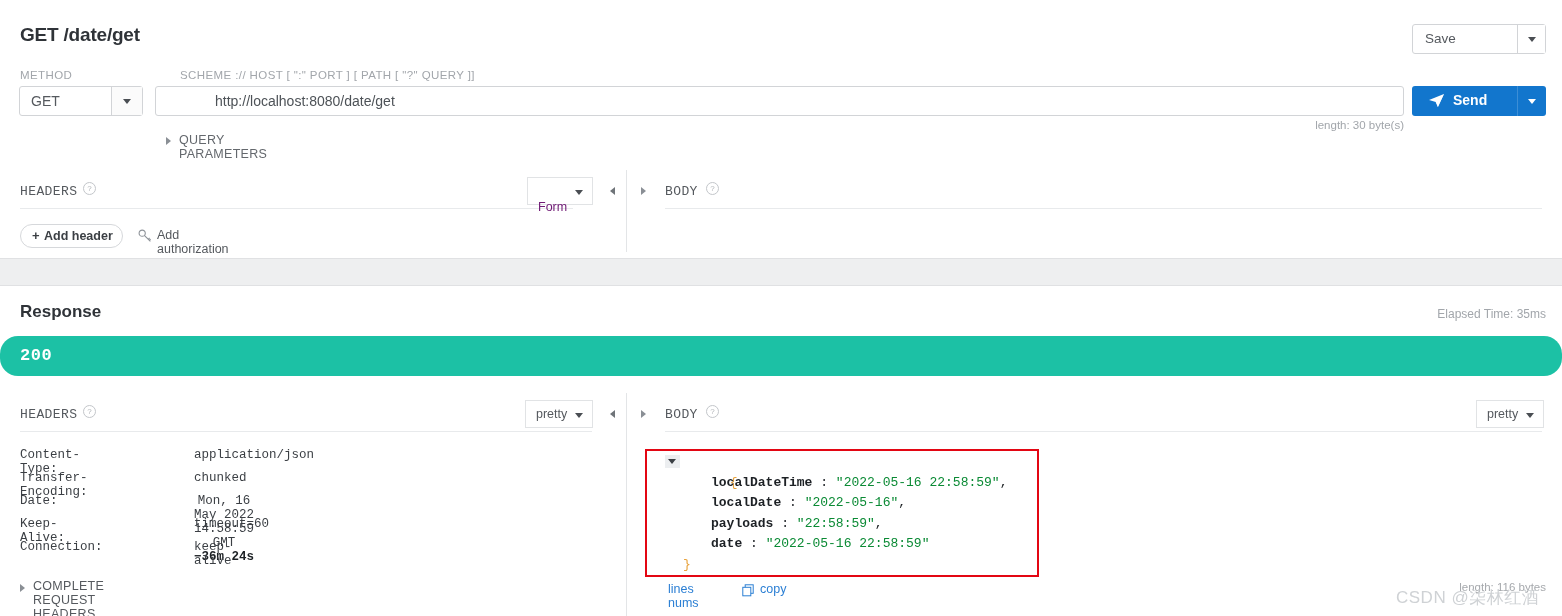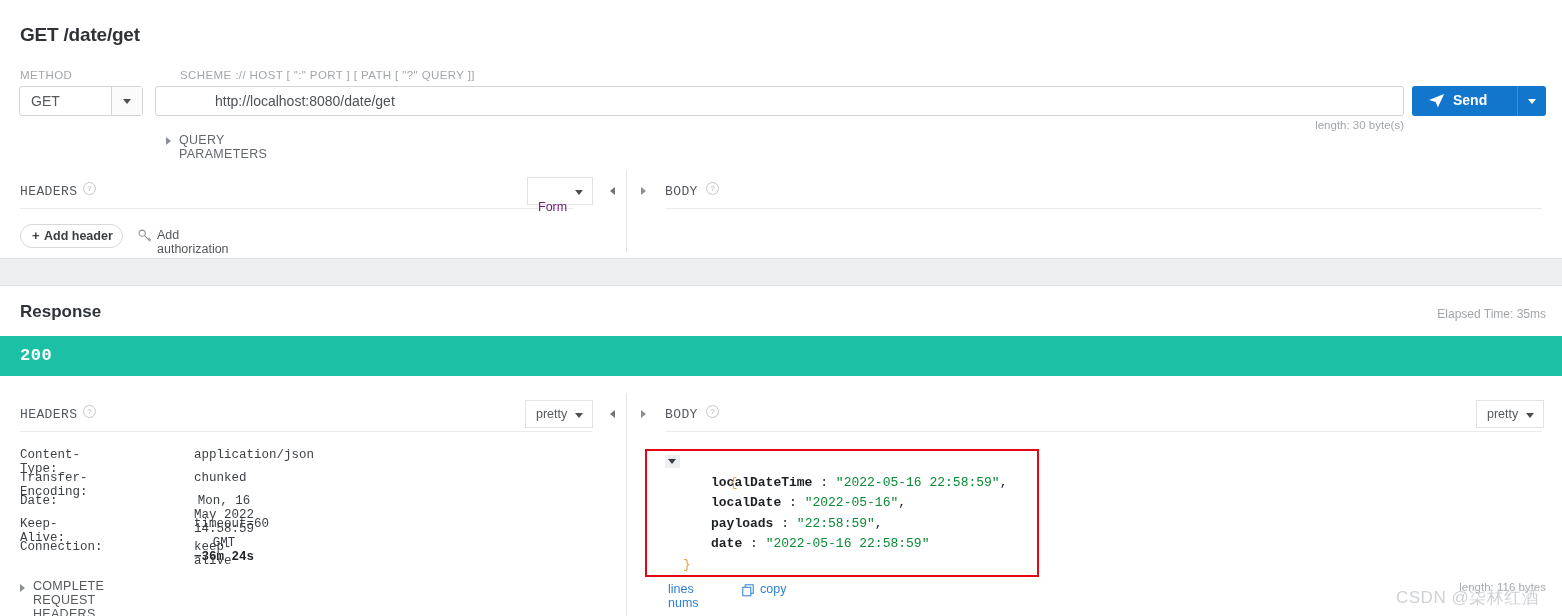--- a/index.html
+++ b/index.html
@@ -82,21 +82,21 @@
 
   #xhr-note{position:absolute;left:668px;top:226px;font-size:13px;color:#4d5257;}
   .link{color:#2b7fd4;}
 
   
   #pane-separator{position:absolute;left:0;top:258px;width:1562px;height:28px;background:#eeeff0;border-top:1px solid #e0e1e3;border-bottom:1px solid #e0e1e3;box-sizing:border-box;}
 
   
   #response-title{position:absolute;left:20px;top:302px;font-size:17px;font-weight:bold;color:#2f3338;}
   #elapsed-time{position:absolute;left:1300px;top:307px;width:246px;text-align:right;font-size:12px;color:#a2a6ab;}
-  #status-bar{position:absolute;left:0;top:336px;width:1562px;height:40px;background:#1cc1a5;}
+  #status-bar{position:absolute;left:0;top:336px;width:1562px;height:40px;background:#1cc1a5;border-radius:18px;}
   #status-code{position:absolute;left:20px;top:10px;font-size:17px;color:#fff;font-weight:bold;letter-spacing:.5px;}
 
   #res-headers-title{left:20px;top:407px;}
   #res-headers-help{left:83px;top:405px;}
   #res-headers-line{left:20px;top:431px;width:572px;}
   #pretty-left{position:absolute;left:525px;top:400px;width:68px;height:28px;border:1px solid #e1e3e5;background:#fff;box-sizing:border-box;}
   #pretty-left-label{position:absolute;left:10px;top:6px;font-size:12.5px;color:#55595e;}
   #pretty-left-caret{position:absolute;left:49px;top:12px;}
   #res-collapse-left{position:absolute;left:610px;top:410px;}
   #res-split-line{left:626px;top:393px;height:223px;}
@@ -156,20 +156,26 @@
     <div id="method-caret-box">
       <div class="caret-down" id="method-caret"></div>
     </div>
   </div>
 
   <div id="url-input">
     <div id="url-value">http://localhost:8080/date/get</div>
   </div>
   <div id="url-length">length: 30 byte(s)</div>
 
+  <div id="save-button">
+    <div id="save-label">Save</div>
+    <div id="save-split">
+      <div class="caret-down" id="save-caret"></div>
+    </div>
+  </div>
 
   <div id="send-button">
     <svg id="send-plane" width="15" height="14" viewBox="0 0 16 15">
       <polygon points="0,6.5 16,0 9.5,14 7.2,8.6" fill="#ffffff"></polygon>
       <polygon points="7.2,8.6 16,0 9.5,14" fill="#ffffff" opacity="0.85"></polygon>
     </svg>
     <div id="send-label">Send</div>
     <div id="send-split">
       <div class="caret-down-white" id="send-caret"></div>
     </div>

